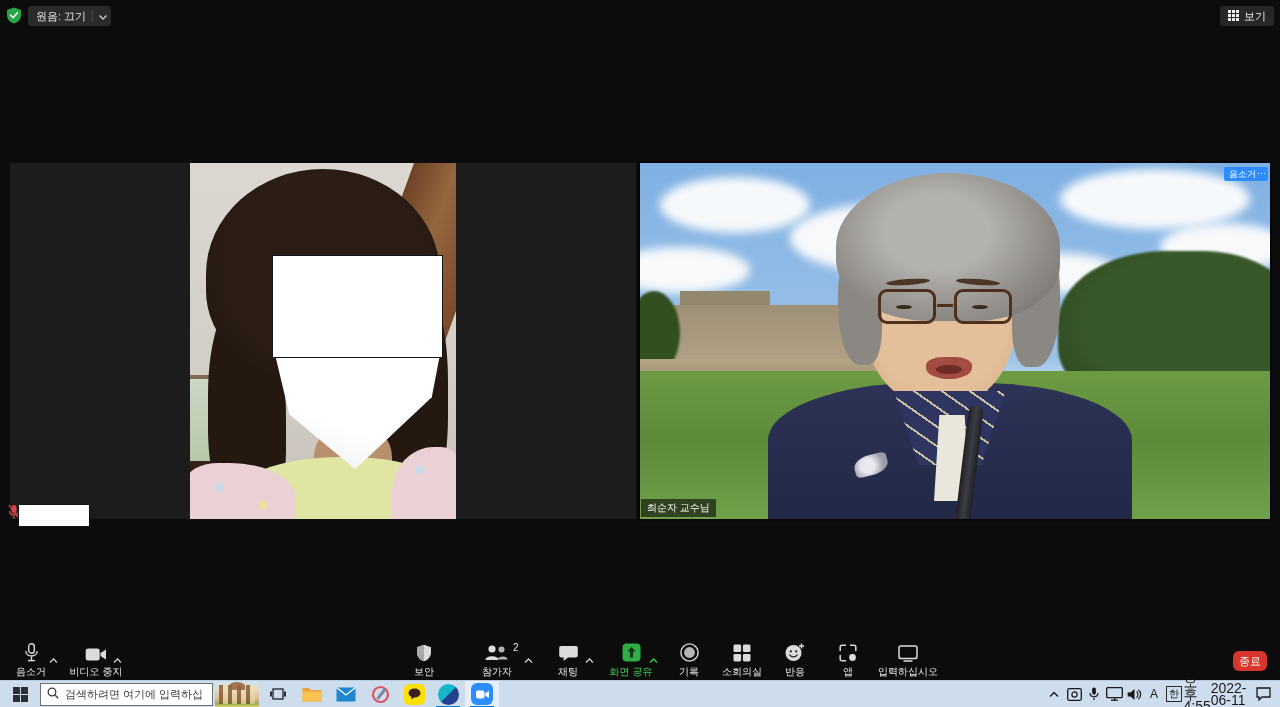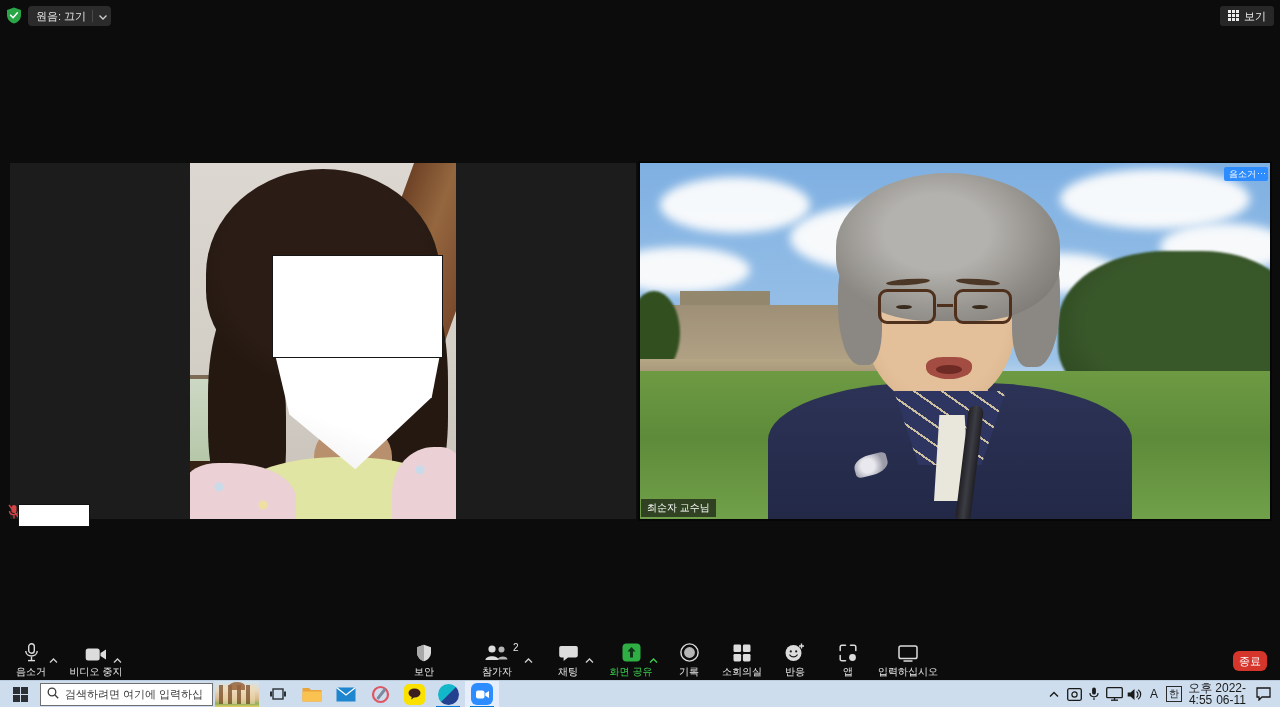--- a/index.html
+++ b/index.html
@@ -121,21 +121,21 @@
   .palace::after { content:""; position:absolute; left:14px; top:1px; width:16px; height:8px;
       background:rgba(150,100,60,.85); border-radius:50% 50% 0 0; }
   .kakao { width:21px; height:21px; background:#fae100; border-radius:5px; display:flex; align-items:center; justify-content:center; }
   .whale { width:21px; height:21px; border-radius:50%; background:linear-gradient(135deg,#12b7c9 0 48%,#24418f 52% 100%); }
   .zoomicon { width:22px; height:22px; background:#2d8cff; border-radius:6px; display:flex; align-items:center; justify-content:center; }
   .tray { margin-left:auto; display:flex; align-items:center; height:27px; gap:0; }
   .tray-item { height:27px; min-width:20px; display:flex; align-items:center; justify-content:center; cursor:pointer; }
   .ime { font-size:12px; color:#1a1a1a; }
   .ime-han { width:16px; height:16px; border:1px solid #2a2a2a; font-size:10px; color:#1a1a1a;
       display:flex; align-items:center; justify-content:center; }
-  .clock { width:62px; text-align:right; color:#1a1a1a; font-size:12px; line-height:12px; cursor:pointer; }
+  .clock { width:62px; text-align:left; color:#1a1a1a; font-size:14px; line-height:12px; cursor:pointer; }
 </style>
 </head>
 <body>
 
 <div class="screen">
 
   <div class="abs shield-wrap">
     <svg width="16" height="17" viewBox="0 0 16 17">
         <path d="M8 0.5 L15 3 V8 C15 12.5 11.8 15.6 8 16.5 C4.2 15.6 1 12.5 1 8 V3 Z" fill="#29a746"></path>
         <path d="M4.6 8.2 L7.1 10.7 L11.4 5.8" stroke="#fff" stroke-width="1.6" fill="none" stroke-linecap="round"></path>

